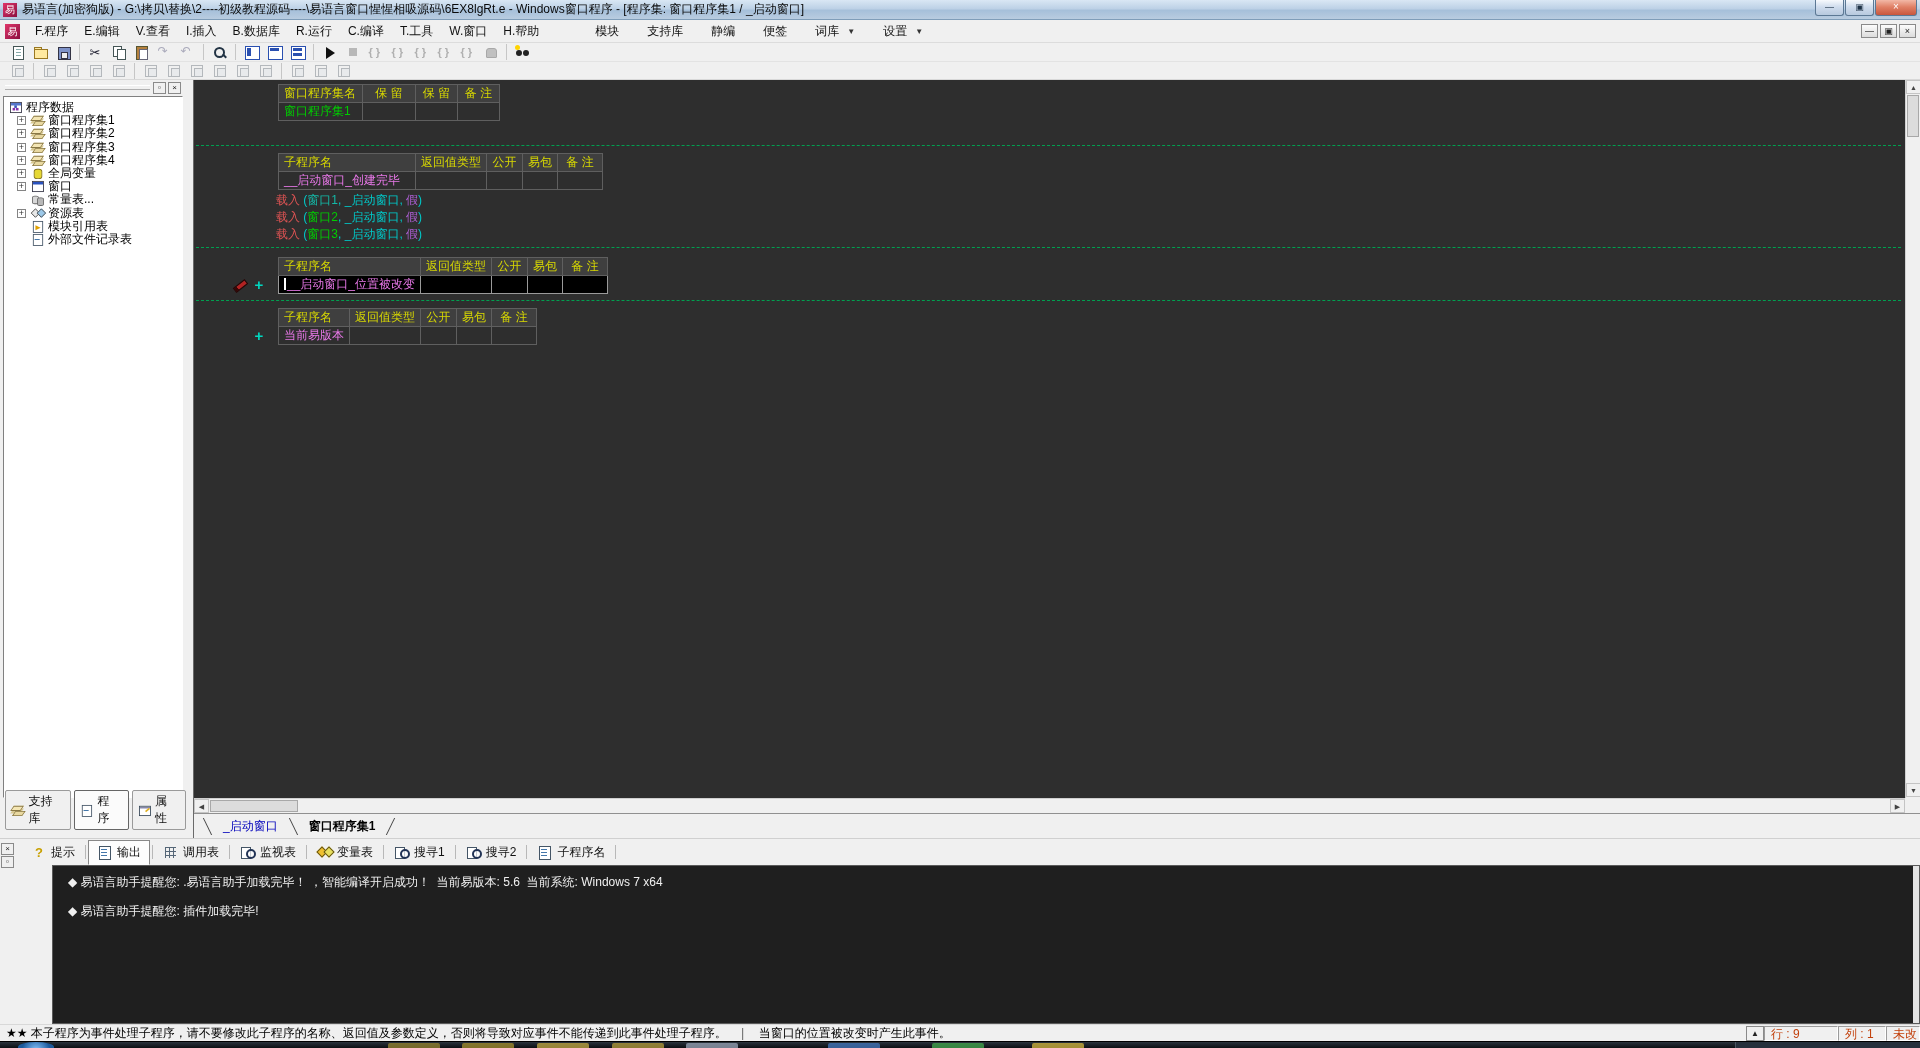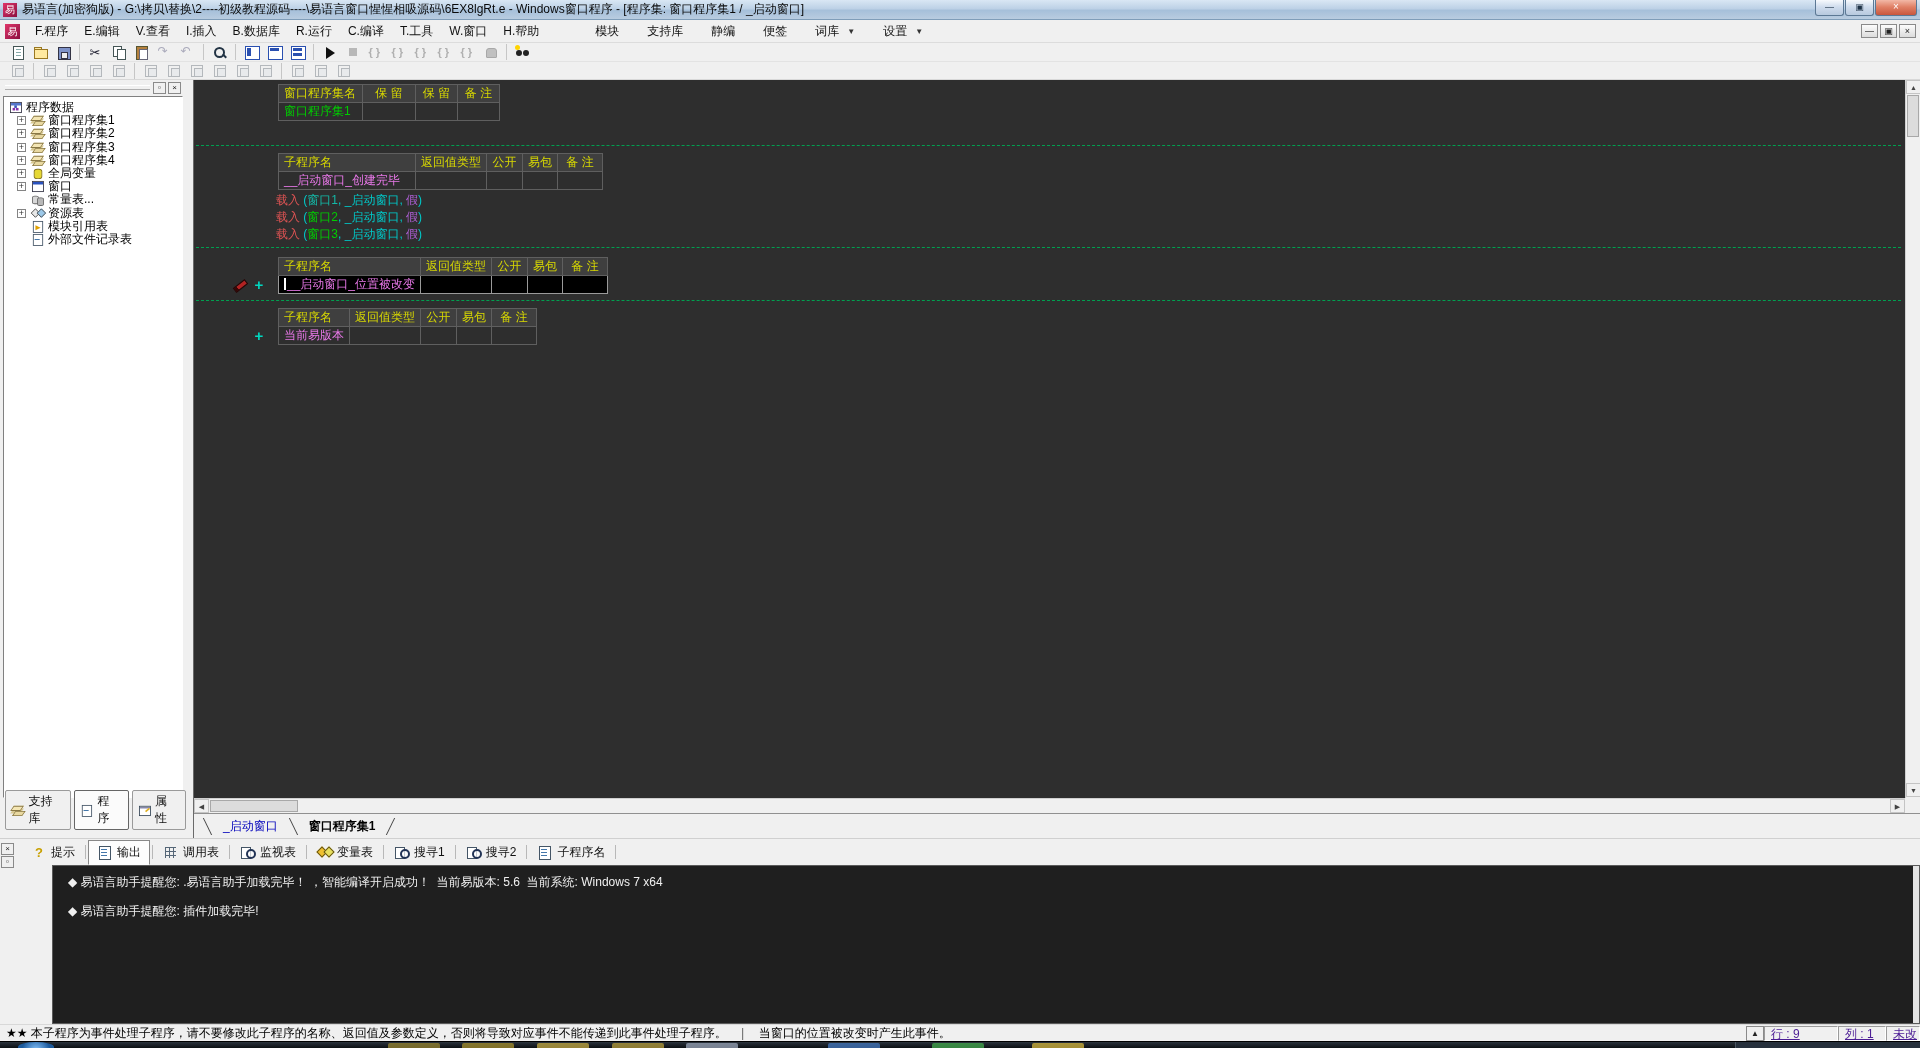--- a/index.html
+++ b/index.html
@@ -171,21 +171,21 @@
   .bp-outbar { position:absolute; right:1px; top:27px; bottom:1px; width:6px; background:#e4e4e4; }
 
   
   .statusbar { position:absolute; left:0; top:1024px; width:100%; height:17px; background:#f0f0f0;
     border-top:1px solid #d8d8d8; display:flex; align-items:center; }
   .sb-msg { flex:1; padding-left:6px; white-space:nowrap; overflow:hidden; color:#000; }
   .sdiv { margin:0 10px; color:#333; }
   .sb-up { width:18px; height:15px; border:1px solid #8a8a8a; background:#f0f0f0; font-size:8px;
     line-height:13px; text-align:center; color:#222; flex:none; }
   .sb-cell { height:15px; border:1px solid; border-color:#9a9a9a #fff #fff #9a9a9a; padding:0 6px;
-    line-height:14px; color:#4c1d95; flex:none; white-space:nowrap;text-decoration:underline; }
+    line-height:14px; color:#c2410c; flex:none; white-space:nowrap; }
 
   
   .taskbar { position:absolute; left:0; top:1041px; width:100%; height:7px;
     background:linear-gradient(#2a323c,#0c1014); border-top:1px solid #000; }
   .orb { position:absolute; left:18px; top:0; width:36px; height:10px; border-radius:50% 50% 0 0;
     background:radial-gradient(circle at 50% 90%,#8cc8ff,#1c5a9c 70%); }
   .sliver { position:absolute; top:1px; height:6px; width:52px; border-radius:2px 2px 0 0; opacity:.85; }
   .tray { position:absolute; right:0; top:0; width:185px; height:7px; background:linear-gradient(#3c4document6,#18202a); background:#26303c; border-left:1px solid #4a5562; }
 </style>
 </head>

